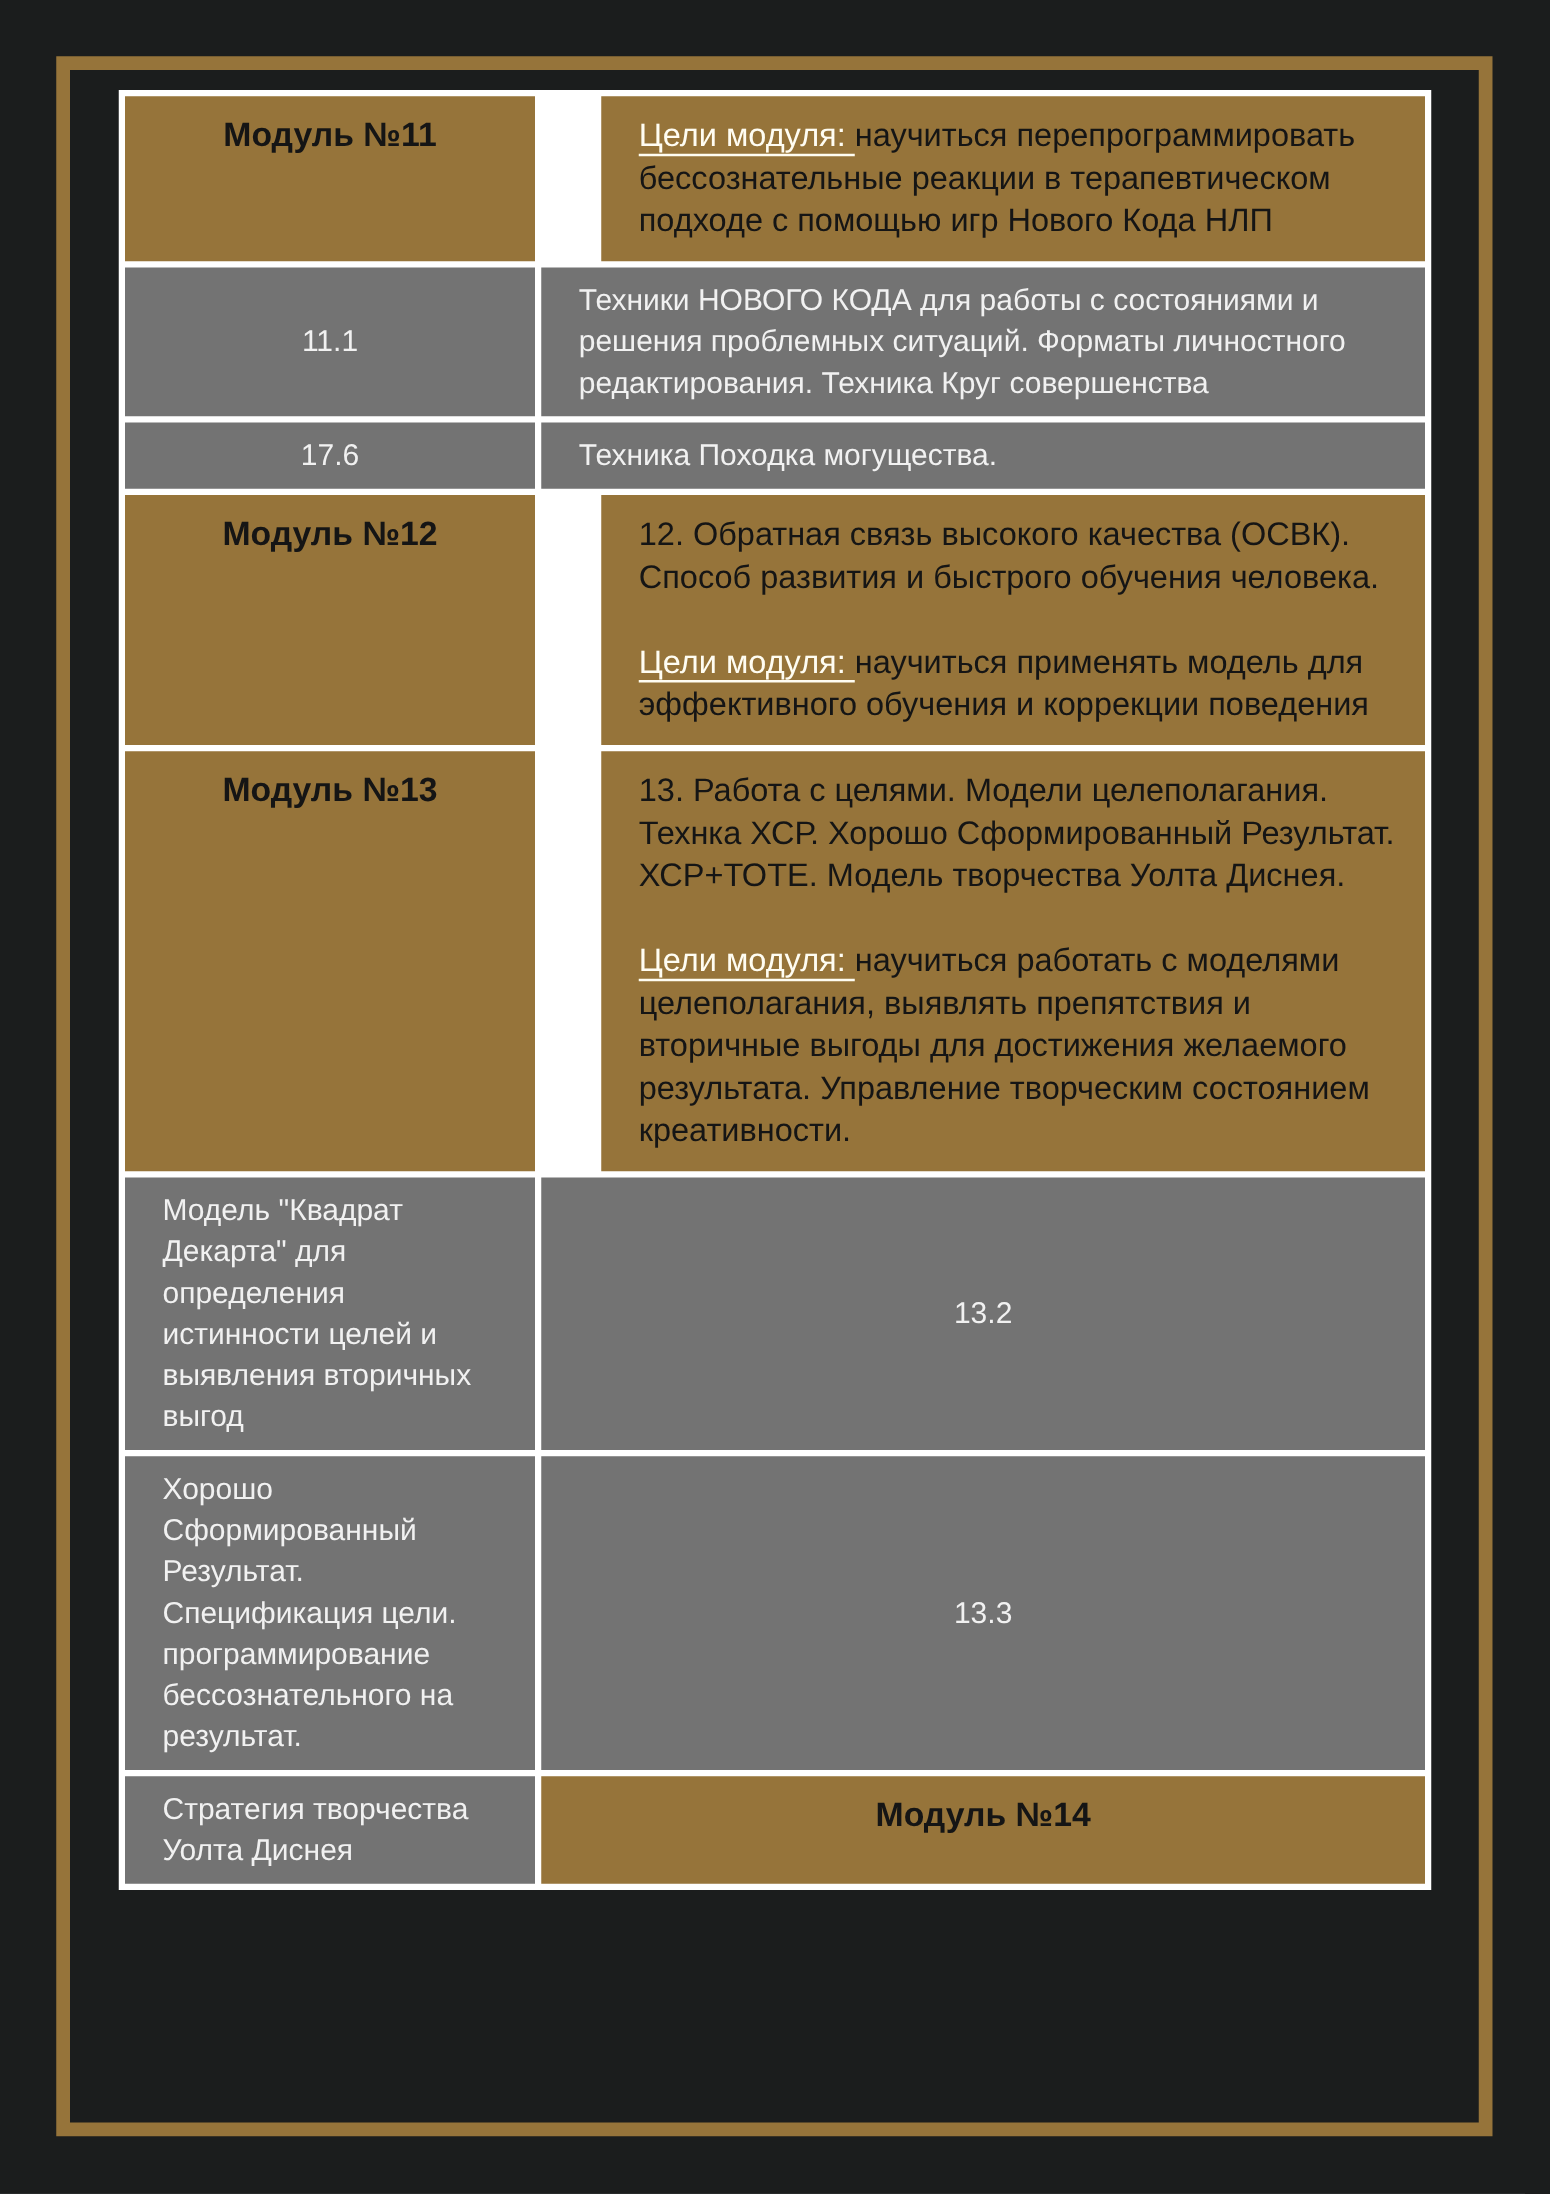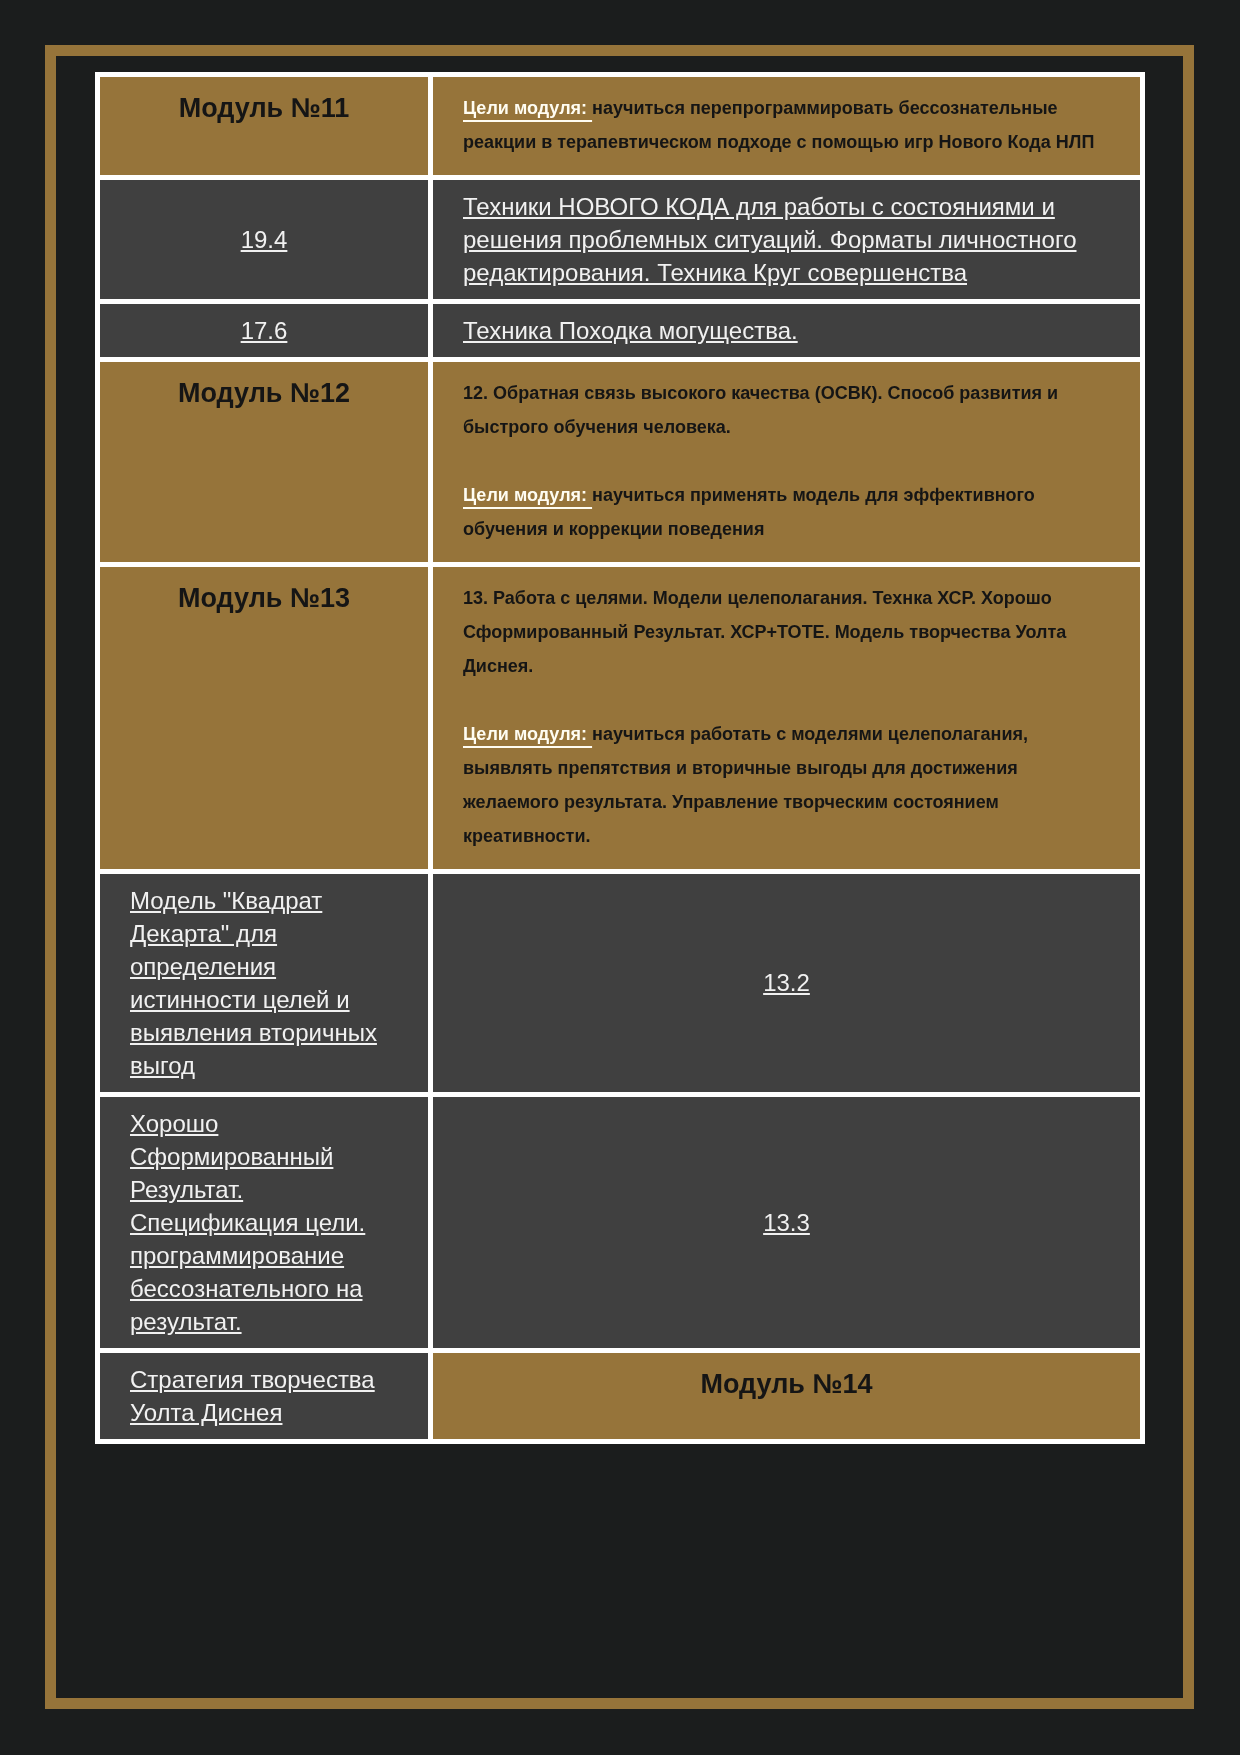--- a/index.html
+++ b/index.html
@@ -27,21 +27,21 @@
     width: 1050px;
     box-sizing: border-box;
     background: #ffffff;
     padding: 5px;
     display: grid;
     grid-template-columns: 328px 1fr;
     gap: 5px;
   }
   .cell { box-sizing: border-box; }
   .cell.module { background: #96743a; color: #151515; }
-  .cell.item   { background: #404040; color: #f1f1f1; text-decoration: underline; }
+  .cell.item   { background: #737373; color: #f1f1f1; }
 
   
   .cell.left { display: flex; justify-content: center; text-align: center; }
   .cell.left.item {
     align-items: center;
     font-size: 24px;
     padding: 10px 8px;
   }
   .cell.left.module {
     align-items: flex-start;
@@ -54,24 +54,25 @@
   .cell.right.item {
     display: flex;
     flex-direction: column;
     justify-content: center;
     font-size: 24px;
     line-height: 33px;
     padding: 10px 26px 10px 30px;
     min-height: 50px;
   }
   .cell.right.module {
-    font-size: 18px;
-    font-weight: bold;
+    font-size: 26px;
+    font-weight: normal;
     line-height: 34px;
     padding: 14px 24px 16px 30px;
+    margin-left: 48px;
   }
   .cell.right.module .para { margin: 0; }
   .cell.right.module .para + .para { margin-top: 34px; }
   .lead {
     color: #fffdf2;
     text-decoration: underline;
     text-decoration-thickness: 2px;
     text-underline-offset: 6px;
     white-space: pre-wrap;
   }
@@ -82,21 +83,21 @@
 <div class="page">
   <div class="frame"></div>
   <div class="modules-table" id="modules-table">
       <div class="cell left module">
         <span>Модуль №11</span>
       </div>
       <div class="cell right module">
         <p class="para"><span class="lead">Цели модуля: </span><span>научиться перепрограммировать бессознательные реакции в терапевтическом подходе с помощью игр Нового Кода НЛП</span></p>
       </div>
       <div class="cell left item">
-        <span>19.4</span>
+        <span>11.1</span>
       </div>
       <div class="cell right item">
         <span>Техники НОВОГО КОДА для работы с состояниями и решения проблемных ситуаций. Форматы личностного редактирования. Техника Круг совершенства</span>
       </div>
       <div class="cell left item">
         <span>17.6</span>
       </div>
       <div class="cell right item">
         <span>Техника Походка могущества.</span>
       </div>

